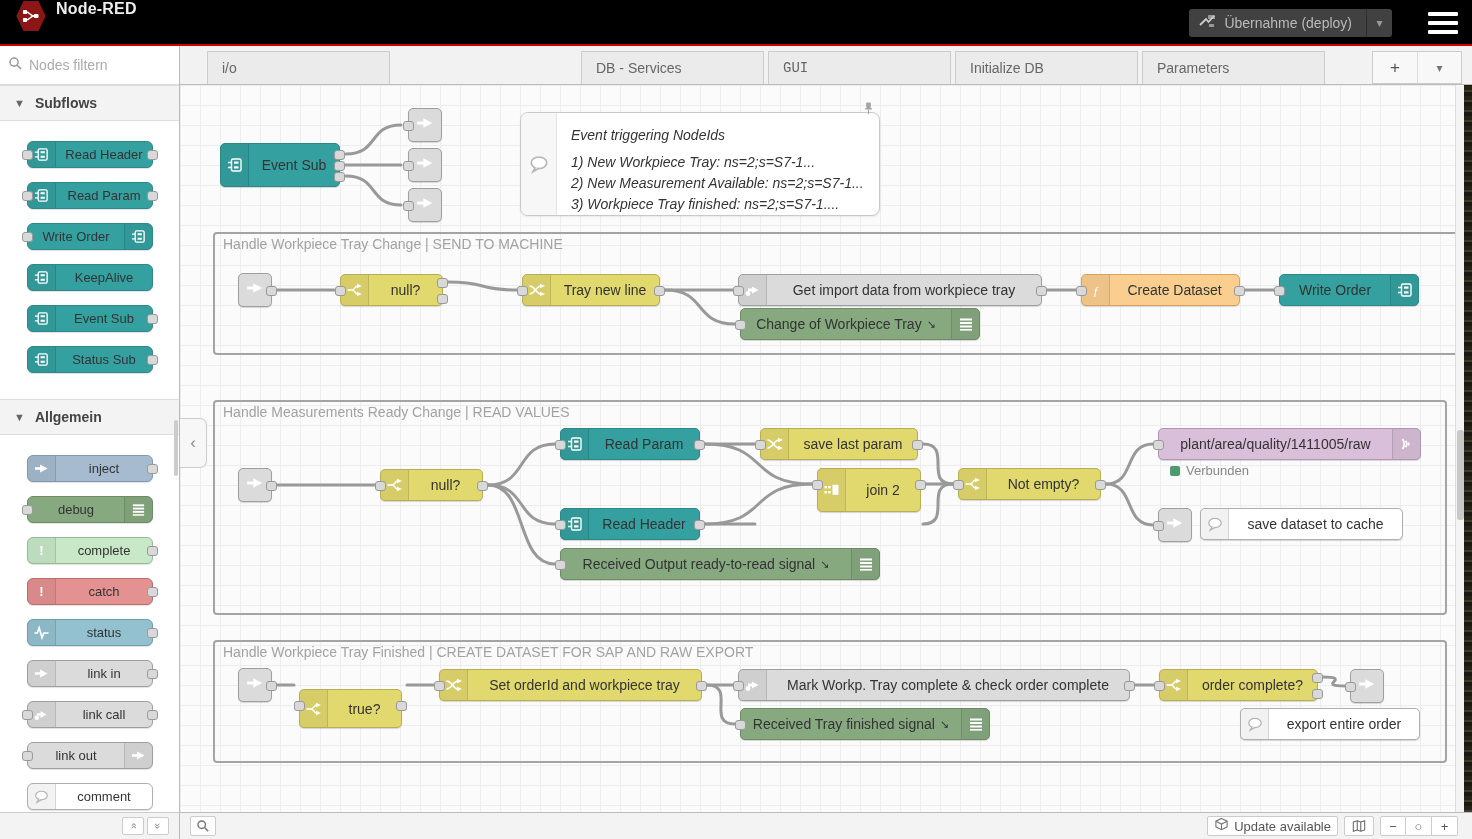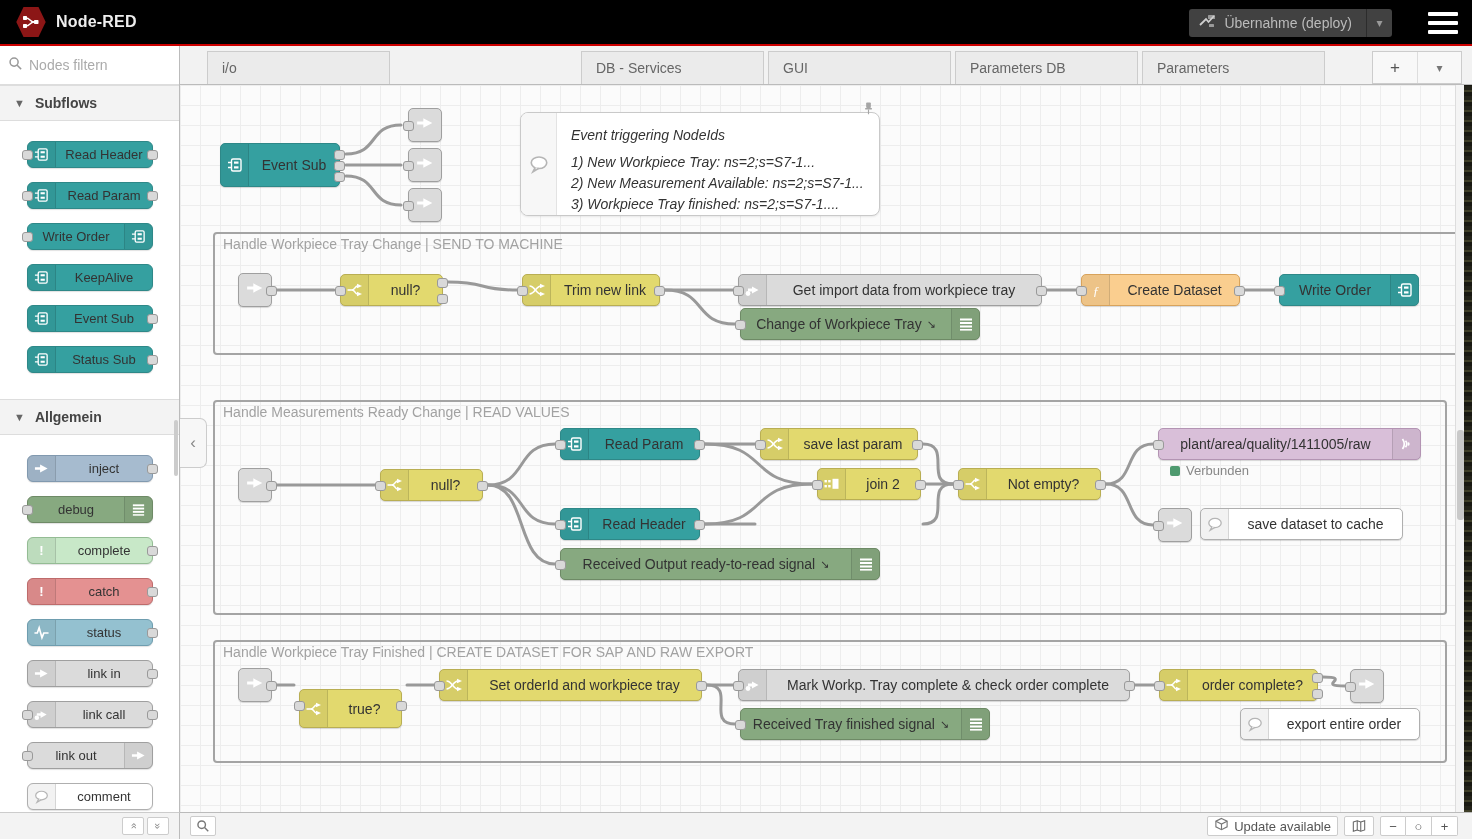--- a/index.html
+++ b/index.html
@@ -1,18 +1,18 @@
 <!DOCTYPE html>
 <html><head>
 <meta charset="utf-8">
 <style>
   *{margin:0;padding:0;box-sizing:border-box}
   html,body{width:1472px;height:839px;overflow:hidden;font-family:"Liberation Sans",sans-serif;background:#fff}
   
-  #header{position:absolute;left:0;top:0;width:1472px;height:46px;background:#000;border-bottom:2px solid #c00;display:flex;align-items:center;z-index:20}
+  #header{position:absolute;left:0;top:0;width:1472px;height:46px;background:#000;border-bottom:2px solid #c00;display:flex;align-items:flex-start;z-index:20}
   #logo{width:30px;height:32px;margin-left:16px;background:#8c1616;clip-path:polygon(25% 3%,75% 3%,99% 50%,75% 97%,25% 97%,1% 50%);display:flex;align-items:center;justify-content:center}
   #app-title{color:#eee;font-size:16px;font-weight:bold;margin-left:10px;letter-spacing:.2px}
   #deploy-btn{position:absolute;right:80px;top:9px;height:28px;background:#414141;border-radius:3px;display:flex;align-items:center;color:#bbb;font-size:14px}
   #deploy-main{display:flex;align-items:center;gap:8px;padding:0 14px 0 10px}
   #deploy-caret{width:26px;height:28px;border-left:1px solid #2c2c2c;display:flex;align-items:center;justify-content:center;color:#999;font-size:12px}
   #menu-btn{position:absolute;right:14px;top:12px;width:30px;height:22px;display:flex;flex-direction:column;justify-content:space-between;cursor:pointer}
   #menu-btn div{height:4px;background:#fff;border-radius:1px}
   
   #palette{position:absolute;left:0;top:46px;width:180px;bottom:27px;background:#fff;border-right:1px solid #bbb;z-index:10}
   #palette-search{height:39px;border-bottom:1px solid #ddd;display:flex;align-items:center;padding:0 8px;gap:6px}
@@ -335,22 +335,22 @@
   <div id="palette-scrollthumb"></div>
 </div>
 
 <div id="tabbar">
   <div id="tab-actions">
     <div class="tbtn">+</div>
     <div class="tbtn">▾</div>
   </div>
 <div class="tab" style="left: 27px;">i/o</div>
     <div class="tab" style="left: 401px;">DB - Services</div>
-    <div class="tab" style="left: 588px;">GUI</div>
-    <div class="tab" style="left: 775px;">Parameters DB</div>
+    <div class="tab" style="left: 588px; font-family: Liberation Mono, monospace;">GUI</div>
+    <div class="tab" style="left: 775px;">Initialize DB</div>
     <div class="tab" style="left: 962px;">Parameters</div>
   </div>
 
 <div id="canvas">
     <div class="group-rect" style="left: 33px; top: 147px; width: 1414px; height: 123px;">
       <span class="group-label">Handle Workpiece Tray Change | SEND TO MACHINE</span>
     </div>
     <div class="group-rect" style="left: 33px; top: 315px; width: 1234px; height: 215px;">
       <span class="group-label">Handle Measurements Ready Change | READ VALUES</span>
     </div>
@@ -478,21 +478,21 @@
         <svg width="16" height="16" viewBox="0 0 16 16">
           <g stroke="#fff" stroke-width="1.6" fill="none">
             <path d="M0.5 4 C6 4 7 12 12 12"></path>
             <path d="M0.5 12 C6 12 7 4 12 4"></path>
           </g>
           <path d="M11 1.8l5 2.2-5 2.2z" fill="#fff"></path>
           <path d="M11 9.8l5 2.2-5 2.2z" fill="#fff"></path>
         </svg>
       </span>
       <span class="nlabel italic">
-        <span>Trim new link</span>
+        <span>Tray new line</span>
       </span>
       <span class="port" style="left:-6px;top:11px"></span>
       <span class="port" style="right:-6px;top:11px"></span>
     </div>
     <div class="node n-linkcall" style="left: 558px; top: 189px; width: 304px; height: 32px;">
       <span class="icon-strip left">
         <svg width="16" height="16" viewBox="0 0 16 16">
           <path d="M3 6.6h4V4.4L13.5 8 7 11.6V9.4H3z" fill="#fff"></path>
           <circle cx="3" cy="11.5" r="2.4" fill="#fff"></circle>
         </svg>
@@ -639,21 +639,21 @@
           <path d="M11 1.8l5 2.2-5 2.2z" fill="#fff"></path>
           <path d="M11 9.8l5 2.2-5 2.2z" fill="#fff"></path>
         </svg>
       </span>
       <span class="nlabel italic">
         <span>save last param</span>
       </span>
       <span class="port" style="left:-6px;top:11px"></span>
       <span class="port" style="right:-6px;top:11px"></span>
     </div>
-    <div class="node n-join" style="left: 637px; top: 383px; width: 104px; height: 32px;">
+    <div class="node n-join" style="left: 637px; top: 383px; width: 104px; height: 44px;">
       <span class="icon-strip left">
         <svg width="16" height="16" viewBox="0 0 16 16">
           <g fill="#fff">
             <rect x="0.5" y="4" width="2.4" height="2.4"></rect>
             <rect x="0.5" y="9" width="2.4" height="2.4"></rect>
             <rect x="4.2" y="4" width="2.4" height="2.4"></rect>
             <rect x="4.2" y="9" width="2.4" height="2.4"></rect>
             <rect x="8.5" y="2.8" width="6" height="10"></rect>
           </g>
         </svg>

